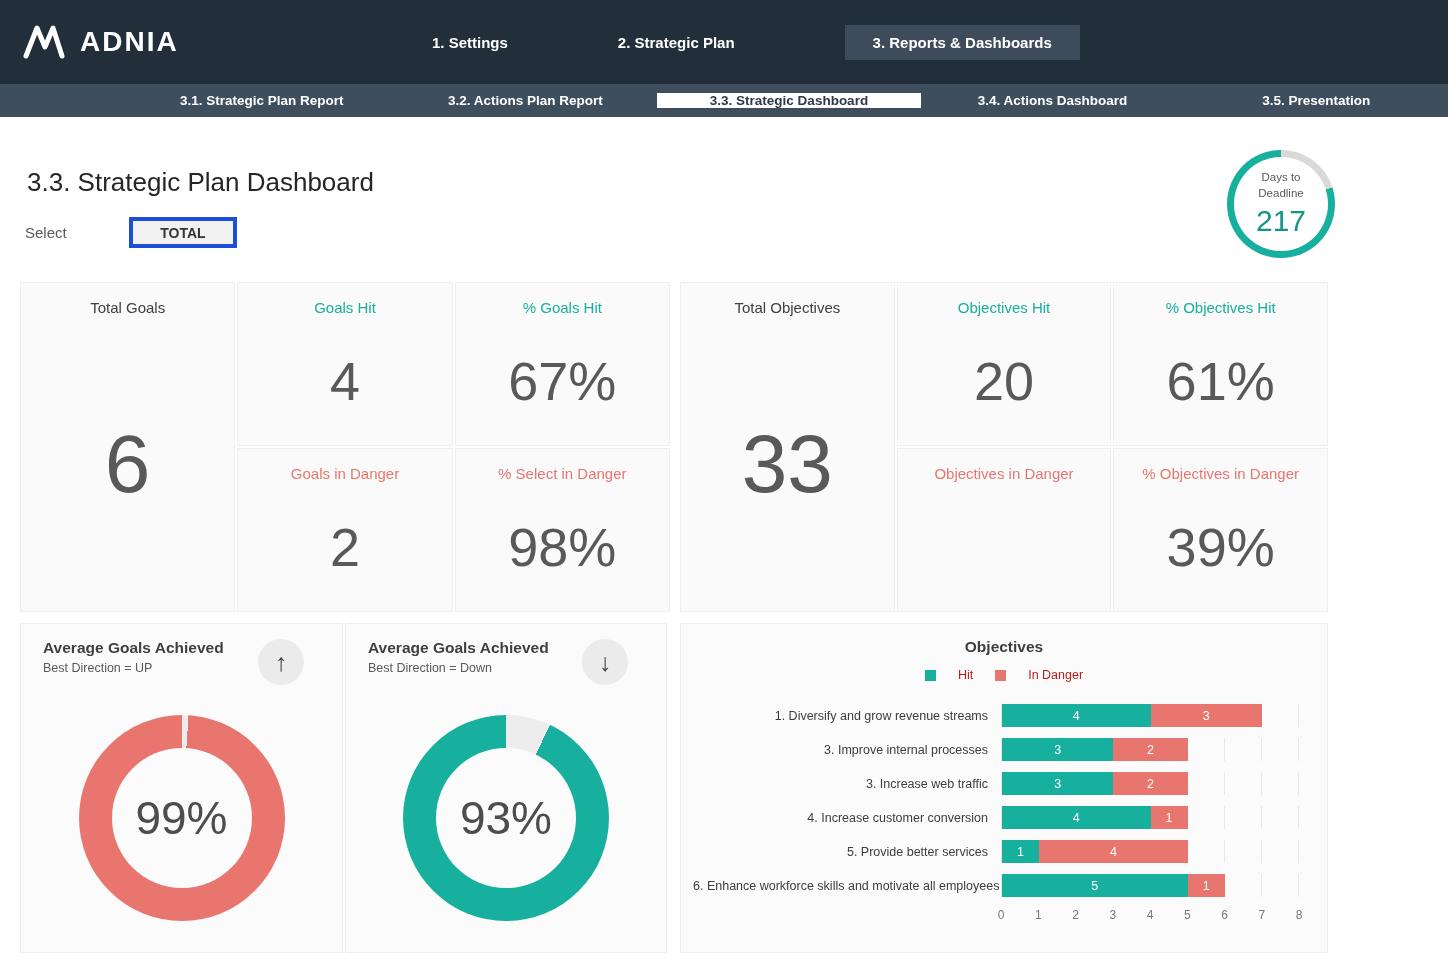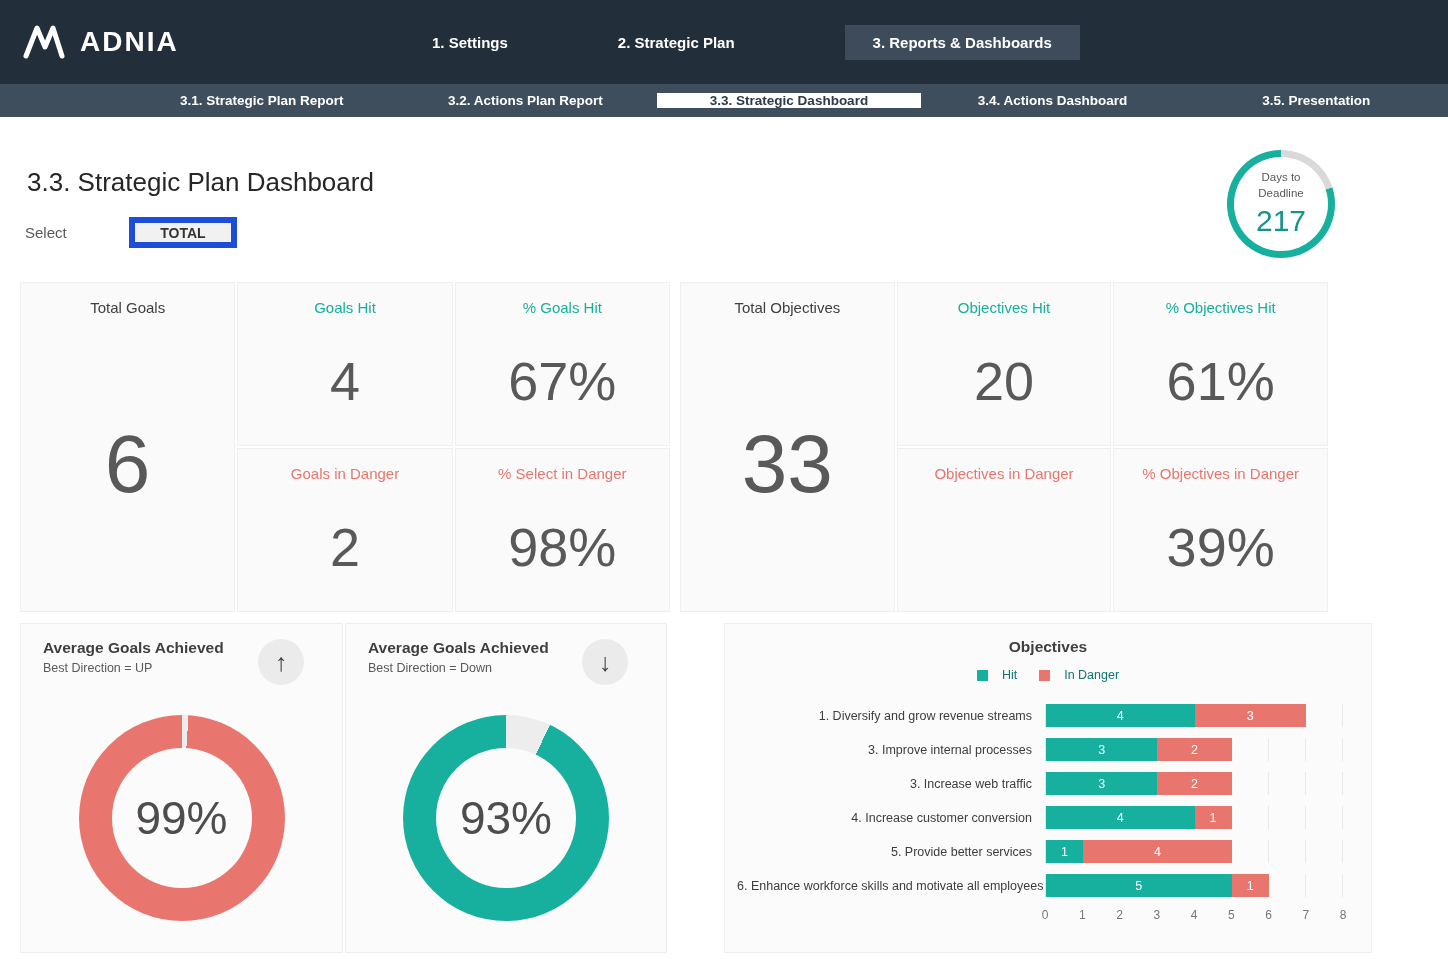--- a/index.html
+++ b/index.html
@@ -28,59 +28,59 @@
   .page-title{position:absolute;left:27px;top:150px;font-size:26px;font-weight:400;color:#262626;}
   .deadline-gauge{position:absolute;left:1227px;top:150px;width:108px;height:108px;border-radius:50%;
                   background:conic-gradient(#d9d9d9 0 20%, #17af9e 20% 100%);}
   .deadline-inner{position:absolute;inset:7px;border-radius:50%;background:#fff;
                   display:flex;flex-direction:column;align-items:center;justify-content:center;}
   .deadline-label{font-size:11.5px;color:#595959;line-height:1.35;}
   .deadline-value{font-size:30px;color:#149588;margin-top:2px;}
 
   .select-row{position:absolute;left:25px;top:217px;display:flex;align-items:center;}
   .select-label{font-size:15px;color:#595959;width:104px;}
-  .select-btn{width:108px;height:31px;background:#f1f1f1;border:6px solid #1d4ed8;
+  .select-btn{width:108px;height:31px;background:#f1f1f1;border:4px solid #1d4ed8;
               font-family:inherit;font-size:14px;font-weight:700;color:#333;cursor:pointer;}
 
   
   .kpi-grid{position:absolute;display:grid;grid-template-columns:1fr 1fr 1fr;grid-template-rows:1fr 1fr;
             gap:2px;}
   .kpi-left{left:20px;top:282px;width:650px;height:330px;}
   .kpi-right{left:680px;top:282px;width:648px;height:330px;}
   .kpi-cell{background:#fafafa;border:1px solid #efefef;display:flex;flex-direction:column;align-items:center;}
   .kpi-cell.span2{grid-row:span 2;}
   .kpi-label{margin-top:16px;font-size:15px;color:#3f3f3f;}
   .kpi-label.teal{color:#17af9e;}
   .kpi-label.red{color:#e8766e;}
   .kpi-valuewrap{flex:1;display:flex;align-items:center;justify-content:center;width:100%;}
   .kpi-value{font-size:54px;color:#595959;}
   .kpi-value.big{font-size:82px;}
 
   
   .card{position:absolute;background:#fbfbfb;border:1px solid #eeeeee;}
   .gauge-card-1{left:20px;top:623px;width:323px;height:330px;}
   .gauge-card-2{left:345px;top:623px;width:322px;height:330px;}
-  .chart-card{left:680px;top:623px;width:648px;height:330px;margin-left:44px;}
+  .chart-card{left:680px;top:623px;width:648px;height:330px;}
 
   .card-head{display:flex;justify-content:space-between;align-items:flex-start;padding:15px 38px 0 22px;}
   .card-title{font-size:15.5px;font-weight:700;color:#3f3f3f;}
   .card-sub{font-size:12.5px;color:#595959;margin-top:4px;}
   .dir-circle{width:46px;height:46px;border-radius:50%;background:#ebebeb;
               display:flex;align-items:center;justify-content:center;flex:0 0 auto;}
   .dir-arrow{font-size:25px;font-weight:700;color:#444;}
 
   .donut{position:relative;width:206px;height:206px;border-radius:50%;margin:30px auto 0;}
   .donut-hole{position:absolute;inset:33px;border-radius:50%;background:#fbfbfb;
               display:flex;align-items:center;justify-content:center;}
   .donut-text{font-size:46px;color:#4d4d4d;}
 
   
   .chart-title{text-align:center;font-size:15.5px;font-weight:700;color:#3f3f3f;margin-top:14px;}
   .legend{display:flex;justify-content:center;gap:22px;margin-top:12px;}
-  .legend-item{display:flex;align-items:center;gap:14px;font-size:12.5px;color:#0f766e;}
+  .legend-item{display:flex;align-items:center;gap:22px;font-size:12.5px;color:#b91c1c;}
   .swatch{width:11px;height:11px;display:inline-block;}
   .chart-body{padding:0 28px 0 12px;}
   .bar-rows{margin-top:22px;}
   .bar-row{display:flex;align-items:center;margin-bottom:11px;}
   .bar-label{width:308px;padding-right:13px;text-align:right;font-size:12.5px;color:#3d3d3d;white-space:nowrap;}
   .bar-track{flex:1;height:23px;display:flex;position:relative;border-left:1px solid #e6e6e6;
              background-image:repeating-linear-gradient(to right,
                transparent 0, transparent calc(12.5% - 1px),
                #e8e8e8 calc(12.5% - 1px), #e8e8e8 12.5%);}
   .bar-seg{height:100%;display:flex;align-items:center;justify-content:center;

